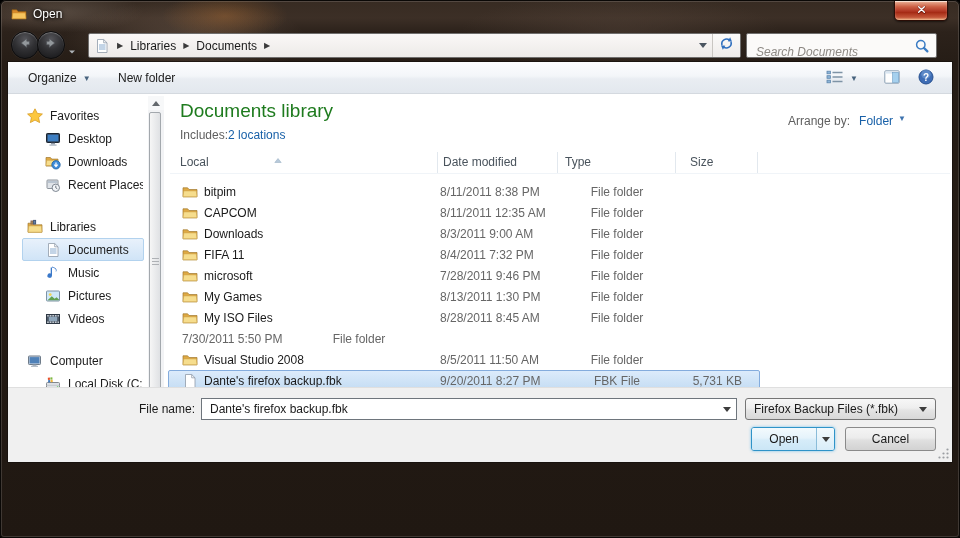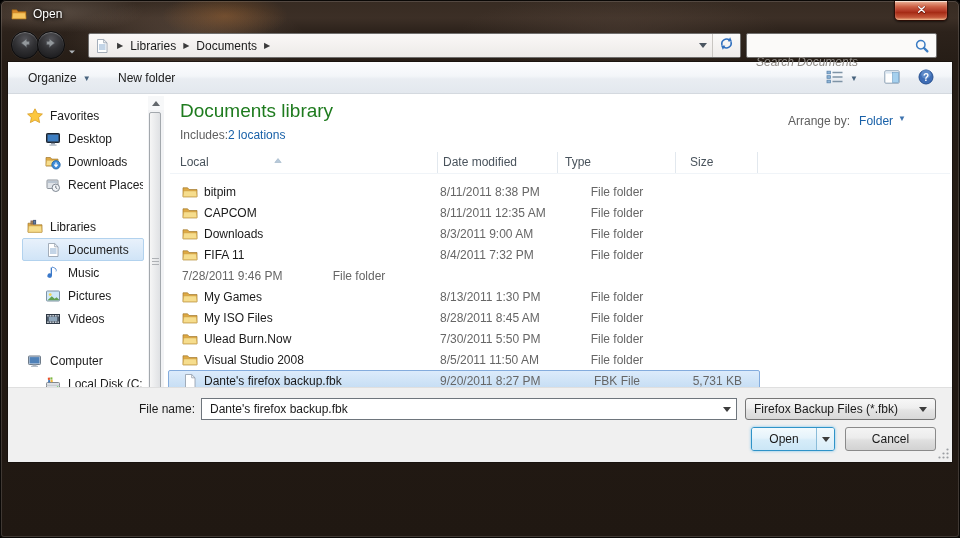--- a/index.html
+++ b/index.html
@@ -38,21 +38,21 @@
   .crumb-icon{width:16px;height:16px;margin-left:5px;flex:none;}
   .crumb-sep{font-size:8px;color:#3a3a3a;margin:0 7px;flex:none;}
   .crumb{font-size:12px;color:#1a1a1a;flex:none;}
   .crumb-spacer{flex:1;}
   .crumb-dd{width:18px;height:100%;display:flex;align-items:center;justify-content:center;flex:none;}
   .refresh-seg{width:27px;height:100%;border-left:1px solid #c9c6c2;display:flex;align-items:center;justify-content:center;flex:none;
     background:linear-gradient(180deg,#fbfaf9,#efecea);}
   .searchbox{position:absolute;left:746px;top:5px;width:191px;height:25px;box-sizing:border-box;
     background:#fbfaf9;border:1px solid #6f6e6d;border-radius:2px;}
   .searchbox input{position:absolute;left:0;top:0;width:160px;height:100%;border:none;outline:none;
-    background:transparent;font:italic 12px "Liberation Sans","DejaVu Sans",sans-serif;color:#3b82f6;padding:16px 0 0 9px;}
+    background:transparent;font:italic 12px "Liberation Sans","DejaVu Sans",sans-serif;color:#3b82f6;padding:6px 0 0 9px;}
   .searchbox input::placeholder{color:#8d8984;font-style:italic;opacity:1;}
   .search-mag{position:absolute;right:6px;top:4px;width:16px;height:16px;}
   
   .client{position:absolute;left:8px;top:62px;width:944px;height:400px;background:#fff;z-index:4;
     box-shadow:0 0 0 1px rgba(20,16,12,.65);}
   .toolbar{position:absolute;left:0;top:0;width:944px;height:32px;box-sizing:border-box;
     background:linear-gradient(180deg,#fcfdfe 0%,#f3f6f9 45%,#e9edf2 55%,#e3e8ee 100%);
     border-bottom:1px solid #d4d9df;}
   .tb-btn{position:absolute;top:6px;height:20px;display:flex;align-items:center;font-size:12px;color:#222;}
   .tb-arrow{font-size:8px;color:#47637e;margin-left:6px;}
@@ -467,20 +467,27 @@
                   <path d="M1 3.8h4.6l1.5 1.7H15v7.3H1z" fill="#dfa944" stroke="#a1782f" stroke-width="0.7"></path>
                   <path d="M1.8 6.9h12.5l.7 5.9H1z" fill="#f6dd8d" stroke="#cda54e" stroke-width="0.6"></path>
                 </svg></span>
               <span>FIFA 11</span>
             </div>
             <div class="c-date">8/4/2011 7:32 PM</div>
             <div class="c-type">File folder</div>
             <div class="c-size"></div>
           </div>
           <div class="frow">
+            <div class="c-name">
+              <span class="ico"><svg viewBox="0 0 16 16">
+                  <path d="M1 3.8h4.6l1.5 1.7H15v7.3H1z" fill="#dfa944" stroke="#a1782f" stroke-width="0.7"></path>
+                  <path d="M1.8 6.9h12.5l.7 5.9H1z" fill="#f6dd8d" stroke="#cda54e" stroke-width="0.6"></path>
+                </svg></span>
+              <span>microsoft</span>
+            </div>
             <div class="c-date">7/28/2011 9:46 PM</div>
             <div class="c-type">File folder</div>
             <div class="c-size"></div>
           </div>
           <div class="frow">
             <div class="c-name">
               <span class="ico"><svg viewBox="0 0 16 16">
                   <path d="M1 3.8h4.6l1.5 1.7H15v7.3H1z" fill="#dfa944" stroke="#a1782f" stroke-width="0.7"></path>
                   <path d="M1.8 6.9h12.5l.7 5.9H1z" fill="#f6dd8d" stroke="#cda54e" stroke-width="0.6"></path>
                 </svg></span>
@@ -496,27 +503,20 @@
                   <path d="M1 3.8h4.6l1.5 1.7H15v7.3H1z" fill="#dfa944" stroke="#a1782f" stroke-width="0.7"></path>
                   <path d="M1.8 6.9h12.5l.7 5.9H1z" fill="#f6dd8d" stroke="#cda54e" stroke-width="0.6"></path>
                 </svg></span>
               <span>My ISO Files</span>
             </div>
             <div class="c-date">8/28/2011 8:45 AM</div>
             <div class="c-type">File folder</div>
             <div class="c-size"></div>
           </div>
           <div class="frow">
-            <div class="c-name">
-              <span class="ico"><svg viewBox="0 0 16 16">
-                  <path d="M1 3.8h4.6l1.5 1.7H15v7.3H1z" fill="#dfa944" stroke="#a1782f" stroke-width="0.7"></path>
-                  <path d="M1.8 6.9h12.5l.7 5.9H1z" fill="#f6dd8d" stroke="#cda54e" stroke-width="0.6"></path>
-                </svg></span>
-              <span>Ulead Burn.Now</span>
-            </div>
             <div class="c-date">7/30/2011 5:50 PM</div>
             <div class="c-type">File folder</div>
             <div class="c-size"></div>
           </div>
           <div class="frow">
             <div class="c-name">
               <span class="ico"><svg viewBox="0 0 16 16">
                   <path d="M1 3.8h4.6l1.5 1.7H15v7.3H1z" fill="#dfa944" stroke="#a1782f" stroke-width="0.7"></path>
                   <path d="M1.8 6.9h12.5l.7 5.9H1z" fill="#f6dd8d" stroke="#cda54e" stroke-width="0.6"></path>
                 </svg></span>

